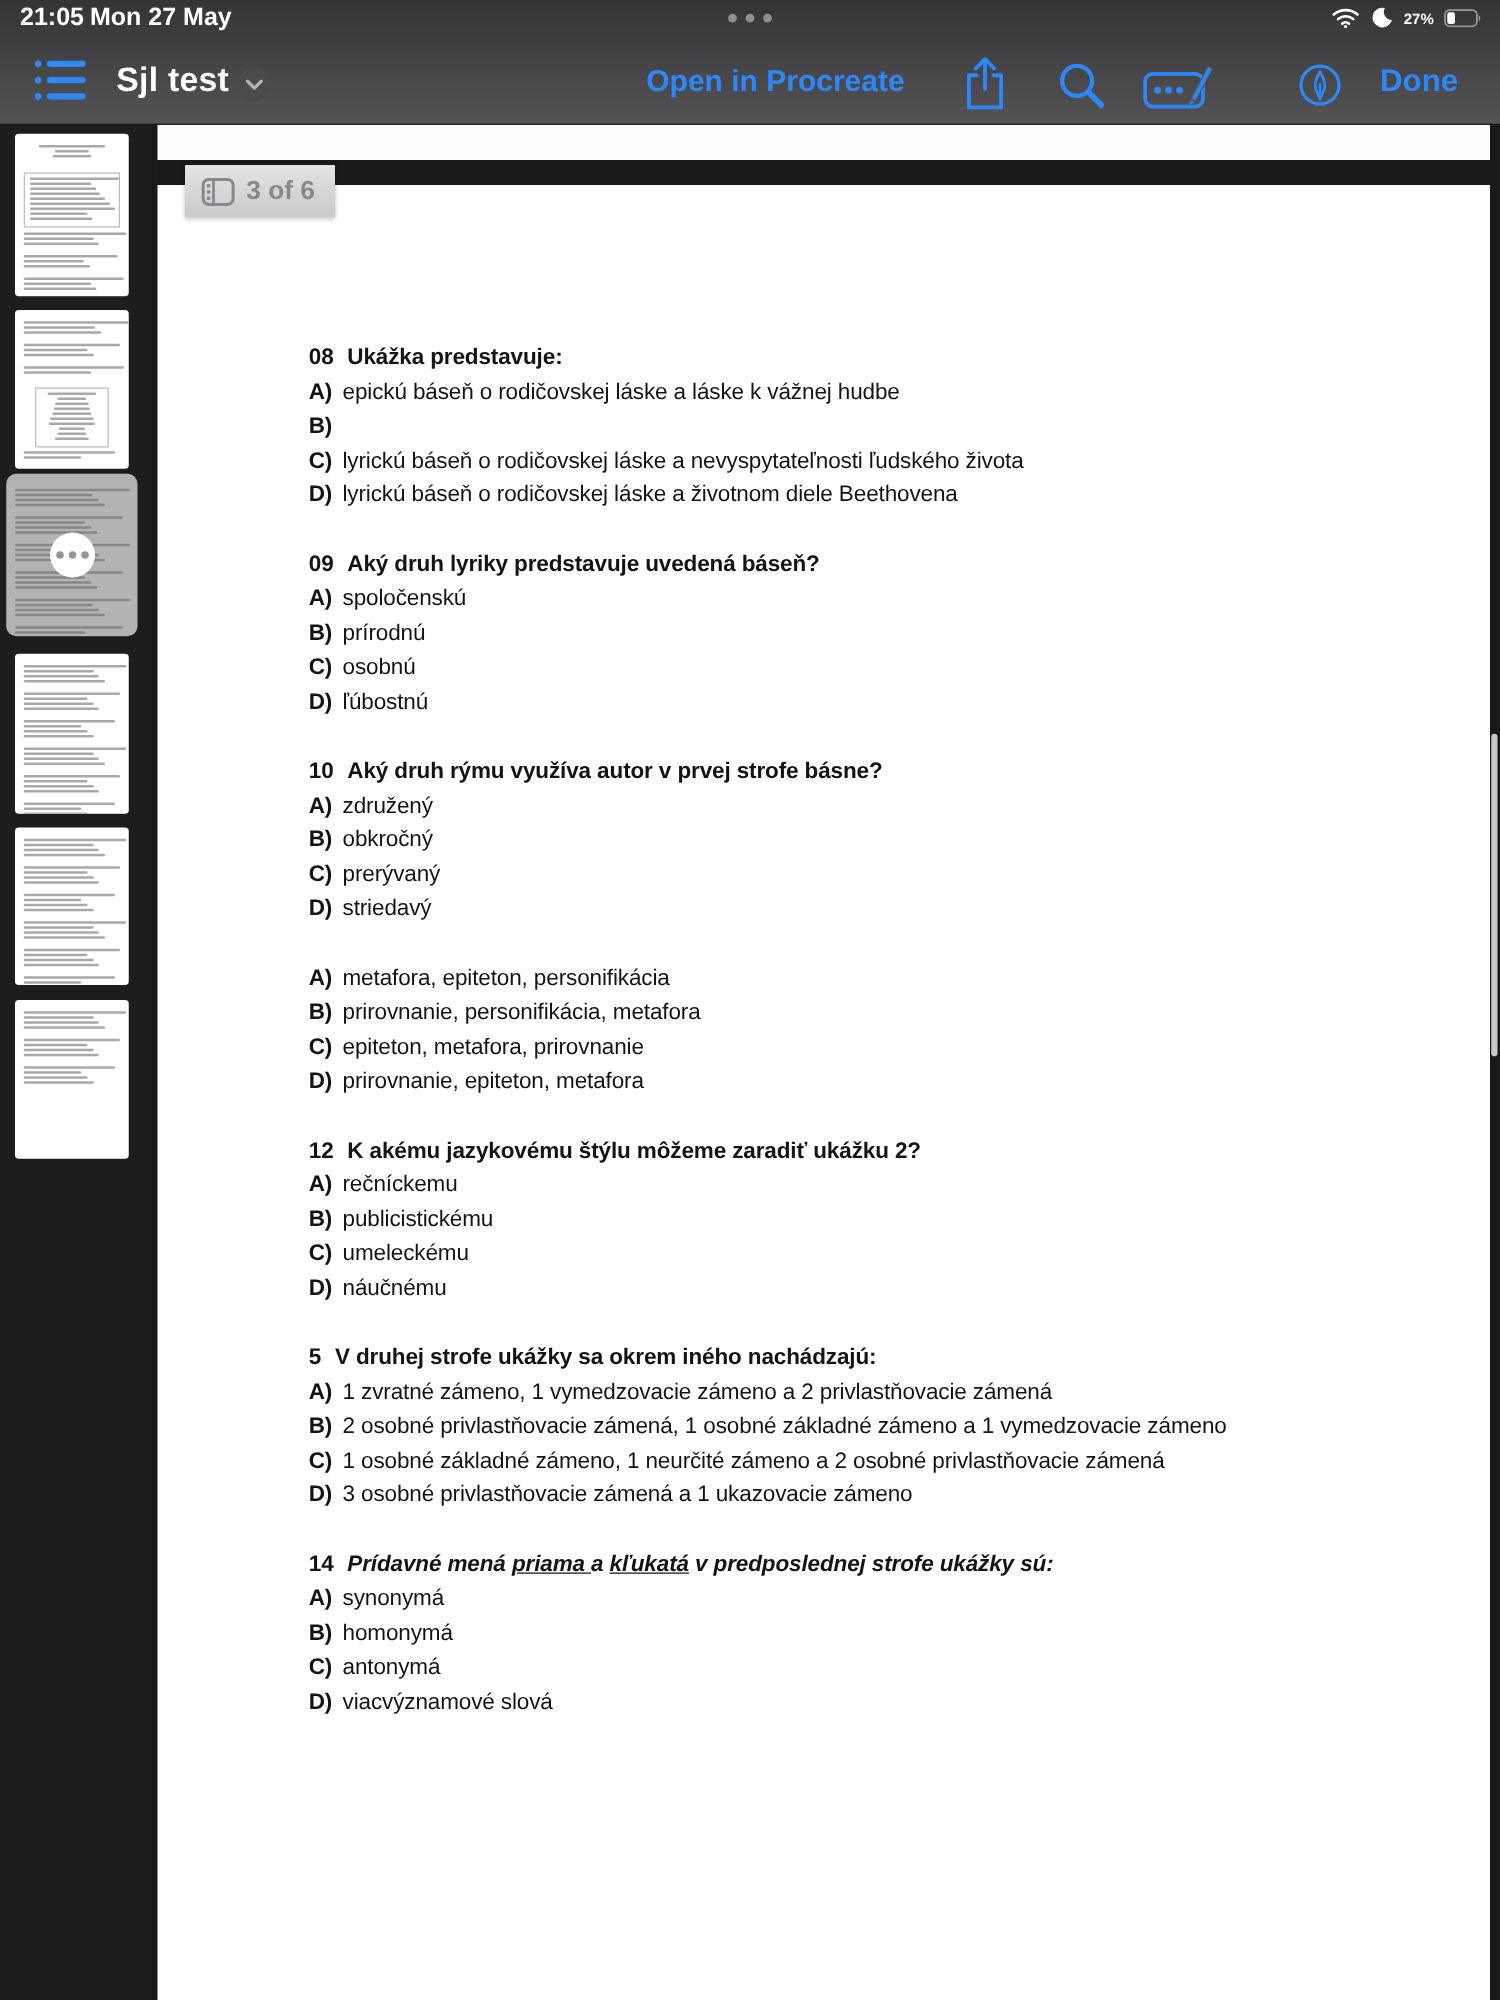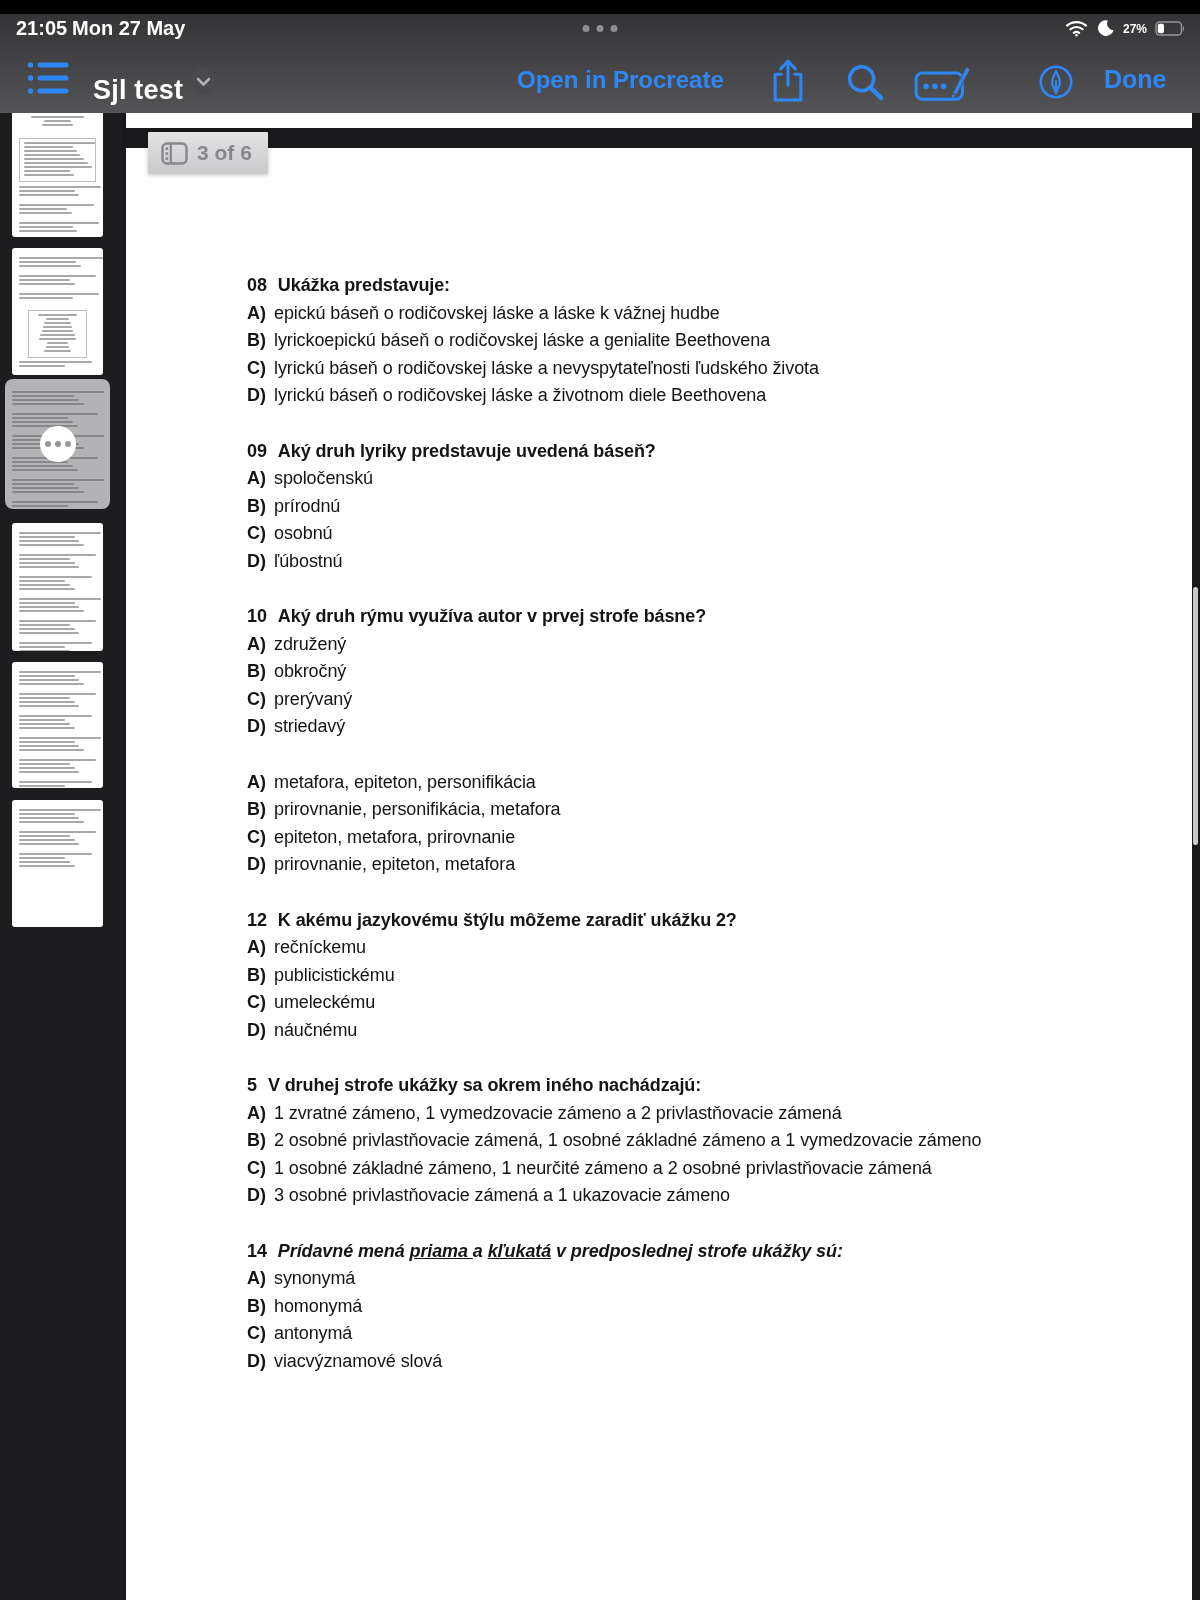--- a/index.html
+++ b/index.html
@@ -1,30 +1,30 @@
 <!DOCTYPE html>
 <html><head>
 <meta charset="utf-8">
 <style>
   html,body{margin:0;padding:0;background:#000;}
   .screen{position:relative;width:1200px;height:1600px;overflow:hidden;
           font-family:"Liberation Sans",sans-serif;-webkit-font-smoothing:antialiased;}
 
   
   .topbar{position:absolute;left:0;top:0;width:1200px;height:99px;
-          background:linear-gradient(#343436,#545456);z-index:30;margin-top:14px;}
+          background:linear-gradient(#343436,#545456);z-index:30;}
   .sb-time{position:absolute;left:16px;top:3px;color:#fff;font-size:20px;font-weight:700;}
   .sb-date{position:absolute;left:72px;top:3px;color:#fff;font-size:20px;font-weight:600;}
   .sb-dots{position:absolute;left:50%;top:11px;transform:translateX(-50%);display:flex;gap:7px;}
   .sb-dots i{width:7px;height:7px;border-radius:50%;background:#8e8e93;}
   .sb-right{position:absolute;right:14px;top:5px;display:flex;align-items:center;gap:8px;}
   .sb-batt-label{color:#fff;font-size:12px;font-weight:600;}
 
   .tb-toc{position:absolute;left:27px;top:47px;cursor:pointer;}
-  .tb-title{position:absolute;left:93px;top:61px;color:#fff;font-size:27px;font-weight:700;letter-spacing:.2px;}
+  .tb-title{position:absolute;left:93px;top:49px;color:#fff;font-size:27px;font-weight:700;letter-spacing:.2px;}
   .tb-chevron{position:absolute;left:190px;top:54px;width:27px;height:27px;border-radius:50%;
               background:#4a4a4d;display:flex;align-items:center;justify-content:center;}
   .tb-open{position:absolute;left:517px;top:52px;font-size:24px;font-weight:600;color:var(--accent);}
   .tb-btn{position:absolute;top:44px;}
   .tb-done{position:absolute;left:1104px;top:51px;font-size:25px;font-weight:700;color:var(--accent);}
 
   
   .sidebar{position:absolute;left:0;top:99px;width:122px;bottom:0;background:#1d1d1f;z-index:10;}
   .thumb{position:absolute;background:#fff;border-radius:3px;overflow:hidden;cursor:pointer;}
   .thumb.selected{background:#b3b3b5;border-radius:8px;}
@@ -259,21 +259,20 @@
     <div class="page-current">
       <div class="questions" id="questions">
           <section class="question">
             <div class="q-heading"><span class="q-num">08</span><span class="q-text">Ukážka predstavuje:</span></div>
             <div class="opt">
               <span class="opt-letter">A)</span>
               <span class="opt-text">epickú báseň o rodičovskej láske a láske k vážnej hudbe</span>
             </div>
             <div class="opt">
               <span class="opt-letter">B)</span>
-              <span class="opt-text">lyrickoepickú báseň o rodičovskej láske a genialite Beethovena</span>
             </div>
             <div class="opt">
               <span class="opt-letter">C)</span>
               <span class="opt-text">lyrickú báseň o rodičovskej láske a nevyspytateľnosti ľudského života</span>
             </div>
             <div class="opt">
               <span class="opt-letter">D)</span>
               <span class="opt-text">lyrickú báseň o rodičovskej láske a životnom diele Beethovena</span>
             </div>
           </section>

